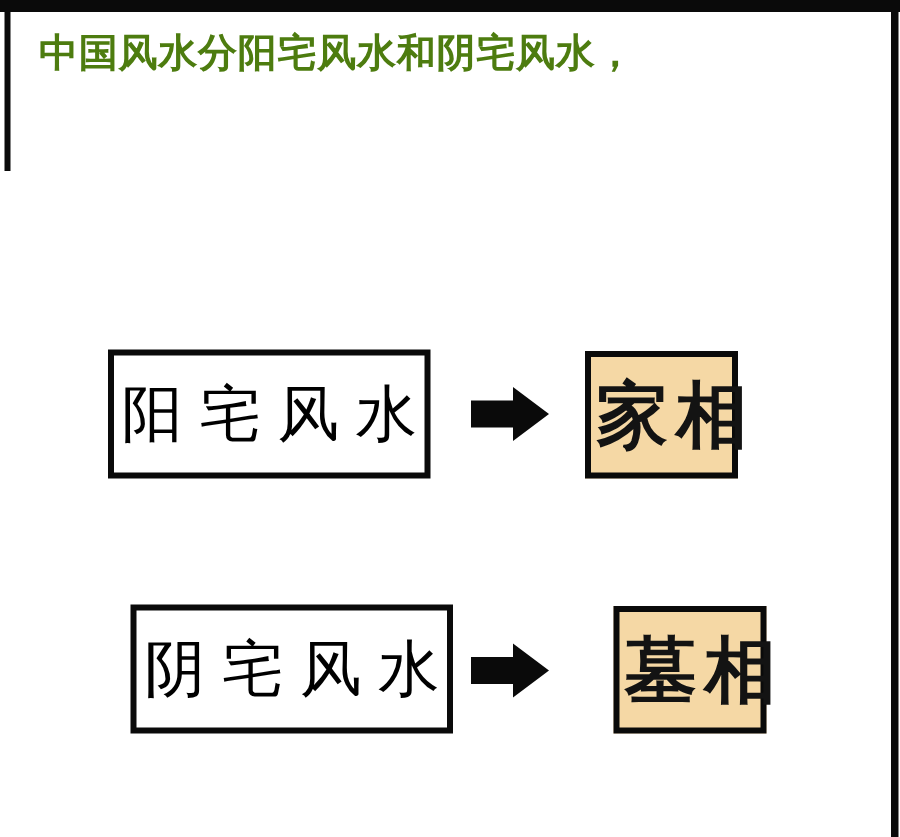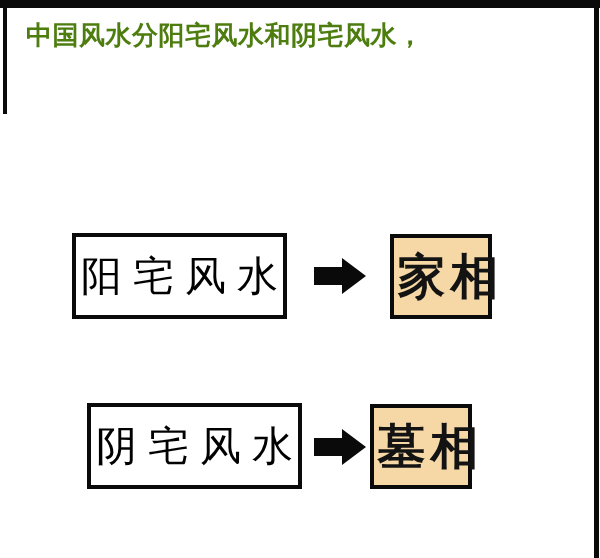--- a/index.html
+++ b/index.html
@@ -84,21 +84,21 @@
     justify-content: center;
     font-family: "Liberation Serif", serif;
     font-weight: bold;
     font-size: 48px;
     letter-spacing: 5px;
     padding-left: 19px;
     white-space: nowrap;
     color: #131313;
   }
   .dst-row1 { left: 390px; top: 234px; }
-  .dst-row2 { left: 370px; top: 404px; text-align: right; }
+  .dst-row2 { left: 409px; top: 404px; text-align: right; }
 </style>
 </head>
 <body>
 
 <div class="frame">
 
   <div class="border-top"></div>
   <div class="border-left"></div>
   <div class="border-right"></div>
 

